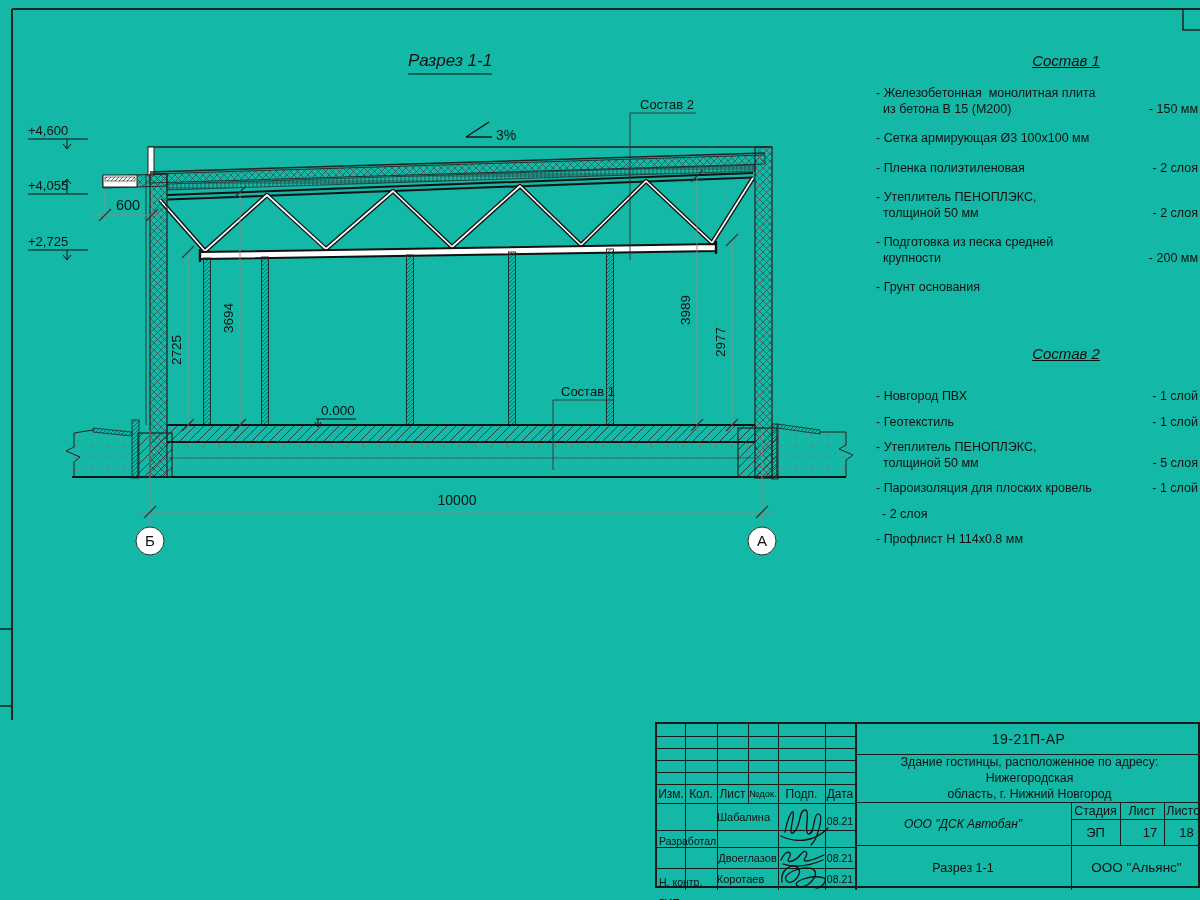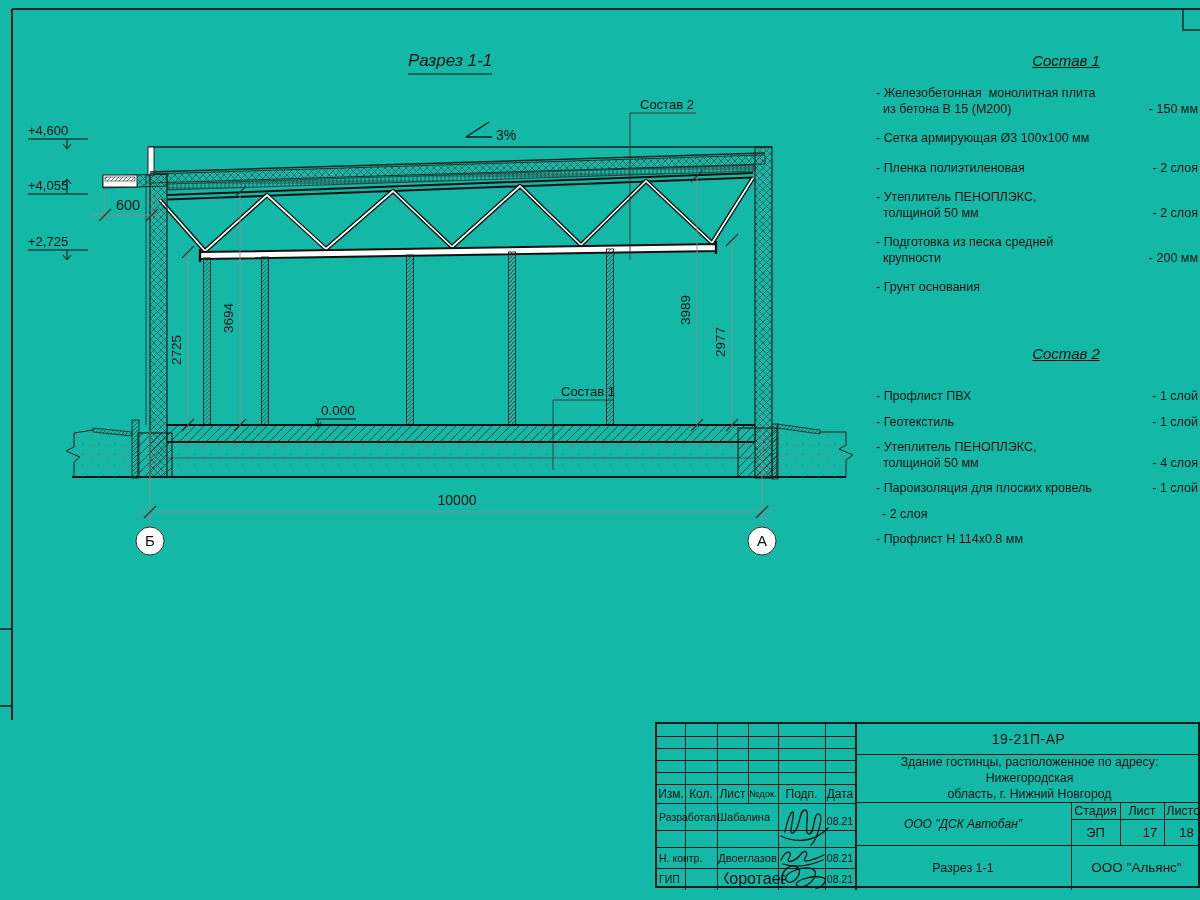--- a/index.html
+++ b/index.html
@@ -13,21 +13,21 @@
   .mat-row{display:flex;justify-content:space-between;margin-bottom:14px;}
   .mat-row .nm{white-space:pre-wrap;font-size:12.5px;line-height:15.5px;}
   .mat-row .qt{white-space:nowrap;font-size:12.5px;line-height:15.5px;align-self:flex-end;padding-left:6px;}
   .mat-list.tight .mat-row{margin-bottom:10px;}
   
   #tblock{position:absolute;left:655px;top:722px;width:545px;height:166px;
           border:2px solid #1a1a1a;box-sizing:border-box;}
   .tl{position:absolute;background:#1a1a1a;}
   .tcell{position:absolute;display:flex;align-items:center;justify-content:center;
          text-align:center;overflow:hidden;box-sizing:border-box;}
-  .tcell.left{justify-content:flex-start;text-align:left;}
+  .tcell.left{justify-content:flex-start;text-align:left;margin-top:24px;}
   .sig{position:absolute;}
   .sig path{fill:none;stroke:#111;stroke-width:1.3;stroke-linecap:round;}
 </style>
 </head>
 <body>
 
 <div id="page">
 
   <svg width="1200" height="720" viewBox="0 0 1200 720" style="position:absolute;left:0;top:0;">
     <defs>
@@ -239,31 +239,31 @@
     </div>
     <div class="mat-row">
       <div class="nm">- Грунт основания</div>
       <div class="qt"></div>
     </div>
   </div>
 
   <div class="list-title" style="left:1028px;top:345px;width:76px;">Состав 2</div>
   <div class="mat-list tight" style="left:876px;top:389px;width:322px;">
     <div class="mat-row">
-      <div class="nm">- Профлист ПВХ</div>
+      <div class="nm">- Новгород ПВХ</div>
       <div class="qt">- 1 слой</div>
     </div>
     <div class="mat-row">
       <div class="nm">- Геотекстиль</div>
       <div class="qt">- 1 слой</div>
     </div>
     <div class="mat-row">
       <div class="nm">- Утеплитель ПЕНОПЛЭКС,
   толщиной 50 мм</div>
-      <div class="qt">- 4 слоя</div>
+      <div class="qt">- 5 слоя</div>
     </div>
     <div class="mat-row">
       <div class="nm">- Пароизоляция для плоских кровель</div>
       <div class="qt">- 1 слой</div>
     </div>
     <div class="mat-row">
       <div class="qt">- 2 слоя</div>
     </div>
     <div class="mat-row">
       <div class="nm">- Профлист Н 114х0.8 мм</div>
@@ -307,21 +307,21 @@
 
     <div class="tcell left" style="left:2px;top:79px;width:58px;height:27px;font-size:10.5px;">Разработал</div>
     <div class="tcell" style="left:56px;top:79px;width:61px;height:27px;font-size:11px;">Шабалина</div>
     <div class="tcell" style="left:168px;top:83px;width:30px;height:27px;font-size:10.5px;">08.21</div>
 
     <div class="tcell left" style="left:2px;top:123px;width:58px;height:21px;font-size:10.5px;">Н. контр.</div>
     <div class="tcell" style="left:60px;top:123px;width:61px;height:21px;font-size:11px;">Двоеглазов</div>
     <div class="tcell" style="left:168px;top:123px;width:30px;height:21px;font-size:10.5px;">08.21</div>
 
     <div class="tcell left" style="left:2px;top:144px;width:58px;height:22px;font-size:10.5px;">ГИП</div>
-    <div class="tcell" style="left:67px;top:144px;width:61px;height:22px;font-size:16px;">Коротаев</div>
+    <div class="tcell" style="left:53px;top:144px;width:61px;height:22px;font-size:11px;">Коротаев</div>
     <div class="tcell" style="left:168px;top:144px;width:30px;height:22px;font-size:10.5px;">08.21</div>
 
     <div class="tcell" style="left:198px;top:0;width:347px;height:30px;font-size:14px;letter-spacing:0.5px;">19-21П-АР</div>
     <div class="tcell" style="left:200px;top:30px;width:345px;height:48px;font-size:12.3px;white-space:pre-line;line-height:16px;">Здание гостинцы, расположенное по адресу: Нижегородская
 область, г. Нижний Новгород</div>
     <div class="tcell" style="left:198px;top:78px;width:216px;height:43px;font-size:12px;font-style:italic;">ООО "ДСК Автобан"</div>
     <div class="tcell" style="left:414px;top:78px;width:49px;height:17px;font-size:12.5px;">Стадия</div>
     <div class="tcell" style="left:463px;top:78px;width:44px;height:17px;font-size:12.5px;">Лист</div>
     <div class="tcell" style="left:507px;top:78px;width:45px;height:17px;font-size:12.5px;">Листов</div>
     <div class="tcell" style="left:414px;top:95px;width:49px;height:26px;font-size:13px;">ЭП</div>

